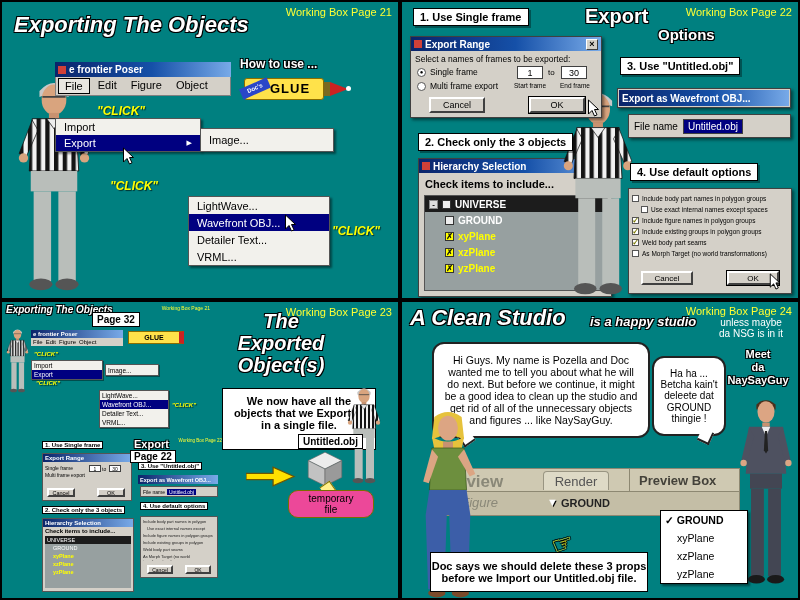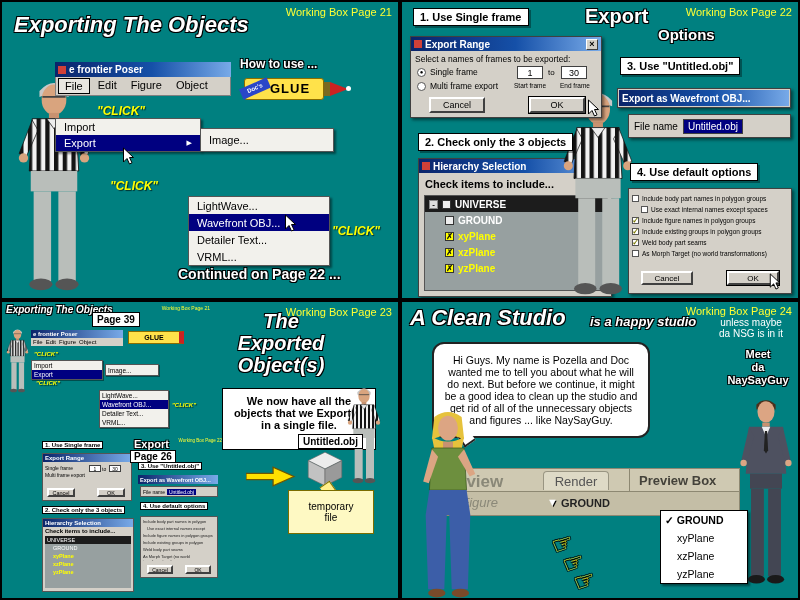--- a/index.html
+++ b/index.html
@@ -203,21 +203,20 @@
       <div class="menu-row" style="height:17px">
           <span>VRML...</span>
         </div>
     </div>
     <svg class="abs" style="left:282px;top:212px;z-index:4" width="13" height="18" viewBox="0 0 12 18">
         <use href="#cursor-arrow"></use>
       </svg>
 
     <div class="abs click" style="left:330px;top:222px">"CLICK"</div>
 
-    <div class="abs outline-w" style="left:176px;top:264px;font-size:14px">Continued on Page 22 ...</div>
   </div>
 
   <div class="quad" style="left:402px;top:2px;width:396px;height:296px">
     <div class="abs pagelabel" style="right:6px;top:4px">Working Box Page 22</div>
     <div class="abs stepbox" style="left:11px;top:6px;z-index:6">1. Use Single frame</div>
     <div class="abs outline-w" style="left:183px;top:3px;font-size:20px">Export</div>
     <div class="abs outline-w" style="left:256px;top:24px;font-size:15px">Options</div>
 
     <div class="abs dlg" style="left:8px;top:34px;width:192px;height:82;height:82px;z-index:4">
       <div class="titlebar" style="height:14px;font-size:10px">
@@ -331,21 +330,21 @@
         </svg>
     </div>
   </div>
 
   <div class="quad" style="left:2px;top:302px;width:396px;height:296px">
     <div class="abs pagelabel" style="right:6px;top:4px">Working Box Page 23</div>
 
     <div class="abs" style="left:2px;top:2px;width:208px;height:132px">
       <div class="abs bigtitle" style="left:2px;top:0;font-size:10px">Exporting The Objects</div>
       <div class="abs pagelabel" style="right:2px;top:1px;font-size:5px">Working Box Page 21</div>
-      <div class="abs whitebox" style="left:88px;top:8px;font-size:10px;font-weight:bold;padding:1px 4px;z-index:9">Page 39</div>
+      <div class="abs whitebox" style="left:88px;top:8px;font-size:10px;font-weight:bold;padding:1px 4px;z-index:9">Page 32</div>
       <svg class="abs" style="left:0;top:24px" width="27" height="66" viewBox="0 0 60 150">
           <use href="#fig-referee"></use>
         </svg>
       <div class="abs" style="left:27px;top:26px;width:92px">
         <div class="m-bar" style="height:8px;font-size:6px">e frontier Poser</div>
         <div style="background:#d4d0c8;display:flex;gap:3px;font-size:6px;color:#000;padding:0 2px;height:8px;align-items:center">
           <span>File</span>
           <span>Edit</span>
           <span>Figure</span>
           <span>Object</span>
@@ -377,21 +376,21 @@
     <div class="abs whitebox" style="left:220px;top:86px;width:154px;height:62px;font-size:11px;font-weight:bold;text-align:center;padding:6px 8px">We now have all the objects that we Exported in a single file.</div>
 
     <svg class="abs" style="left:333px;top:84px" width="58" height="100" viewBox="0 0 60 150">
         <use href="#fig-referee"></use>
       </svg>
 
     <div class="abs" style="left:40px;top:136px;width:180px;height:158px">
       <div class="abs m-step" style="left:0;top:3px;font-size:6px">1. Use Single frame</div>
       <div class="abs outline-w" style="left:92px;top:0;font-size:11px">Export</div>
       <div class="abs pagelabel" style="right:0;top:0;font-size:4.5px">Working Box Page 22</div>
-      <div class="abs whitebox" style="left:88px;top:12px;font-size:10px;font-weight:bold;padding:0 3px;z-index:9">Page 26</div>
+      <div class="abs whitebox" style="left:88px;top:12px;font-size:10px;font-weight:bold;padding:0 3px;z-index:9">Page 22</div>
       <div class="abs m-grey" style="left:0;top:15px;width:90px;height:48px">
         <div class="m-bar" style="height:8px;font-size:6px">Export Range</div>
         <div class="abs" style="left:2px;top:11px;font-size:5px;color:#000">Single frame</div>
         <div class="abs" style="left:2px;top:18px;font-size:5px;color:#000">Multi frame export</div>
         <div class="abs field" style="left:46px;top:11px;width:12px;height:7px;font-size:5px">1</div>
         <div class="abs" style="left:59px;top:12px;font-size:5px;color:#000">to</div>
         <div class="abs field" style="left:66px;top:11px;width:12px;height:7px;font-size:5px">30</div>
         <div class="abs btn" style="left:4px;top:34px;width:28px;height:9px;font-size:5.5px">Cancel</div>
         <div class="abs btn" style="left:54px;top:34px;width:28px;height:9px;font-size:5.5px">OK</div>
       </div>
@@ -429,38 +428,42 @@
     <div class="abs whitebox" style="left:296px;top:132px;font-size:10px;font-weight:bold;padding:1px 4px">Untitled.obj</div>
     <svg class="abs" style="left:302px;top:148px" width="42" height="38" viewBox="0 0 40 36">
         <use href="#cube-icon"></use>
       </svg>
     <svg class="abs" style="left:244px;top:162px" width="50" height="25" viewBox="0 0 48 24">
         <use href="#yellow-arrow"></use>
       </svg>
 
     <div class="abs" style="left:286px;top:188px;width:86px;height:44px">
       <div class="abs" style="left:34px;top:-7px;width:12px;height:12px;background:#ffef8a;border-left:1px solid #7a6d00;border-top:1px solid #7a6d00;transform:rotate(55deg)"></div>
-      <div class="abs preline" style="left:0;top:0;width:86px;height:44px;background:#fef9c3;border:1px solid #7a6d00;border-radius:0;font-size:10px;color:#000;display:flex;align-items:center;justify-content:center;text-align:center">temporary
+      <div class="abs preline" style="left:0;top:0;width:86px;height:28px;background:#ec4899;border:1px solid #7a6d00;border-radius:10px;font-size:10px;color:#000;display:flex;align-items:center;justify-content:center;text-align:center">temporary
 file</div>
     </div>
 
   </div>
 
   <div class="quad" style="left:402px;top:302px;width:396px;height:296px">
     <div class="abs pagelabel" style="right:6px;top:3px">Working Box Page 24</div>
     <div class="abs bigtitle" style="left:8px;top:3px;font-size:22px">A Clean Studio</div>
     <div class="abs bigtitle" style="left:188px;top:12px;font-size:13px">is a happy studio</div>
     <div class="abs" style="left:30px;top:40px;width:218px;height:96px;z-index:3">
       <div class="bubble" style="width:100%;height:100%;font-size:10.5px;padding:4px 8px;line-height:1.15">Hi Guys.  My name is Pozella and Doc wanted me to tell you about what he will do next.  But before we continue, it might be a good idea to clean up the studio and get rid of all of the unnecessary objects and figures ... like NaySayGuy.</div>
       <div class="tail" style="left:28px;bottom:-7px"></div>
     </div>
 
     <div class="abs preline" style="left:305px;top:15px;width:88px;font-size:10px;color:#fff;text-align:center">unless maybe
 da NSG is in it</div>
 
+    <div class="abs" style="left:250px;top:54px;width:74px;height:80px;z-index:3">
+      <div class="bubble" style="width:100%;height:100%;font-size:10px;padding:3px 4px;line-height:1.12">Ha ha ... Betcha kain't deleete dat GROUND thingie !</div>
+      <div class="tail" style="right:14px;bottom:-7px;transform:rotate(25deg)"></div>
+    </div>
 
     <div class="abs outline-w preline" style="left:318px;top:46px;width:76px;font-size:11px;text-align:center;line-height:1.2">Meet
 da
 NaySayGuy</div>
 
     <svg class="abs" style="left:6px;top:110px;z-index:4" width="80" height="186" viewBox="0 0 60 150">
         <use href="#fig-woman"></use>
       </svg>
     <svg class="abs" style="left:332px;top:86px;z-index:5" width="64" height="212" viewBox="0 0 60 180">
         <use href="#fig-man"></use>
@@ -490,15 +493,17 @@
         </div>
       <div style="display:flex;align-items:center;height:18px;padding:0 4px 0 16px;font-size:10.5px">
           <span>yzPlane</span>
         </div>
     </div>
 
     <div class="abs hand" style="left:150px;top:230px;z-index:6">☞</div>
     <div class="abs hand" style="left:161px;top:249px;z-index:6">☞</div>
     <div class="abs hand" style="left:172px;top:267px;z-index:6">☞</div>
 
+    <div class="abs whitebox preline" style="left:28px;top:250px;width:218px;height:40px;z-index:6;font-size:11px;font-weight:bold;text-align:center;display:flex;align-items:center;justify-content:center">Doc says we should delete these 3 props
+before we Import our Untitled.obj file.</div>
   </div>
 
 </div>
 
 </body></html>

